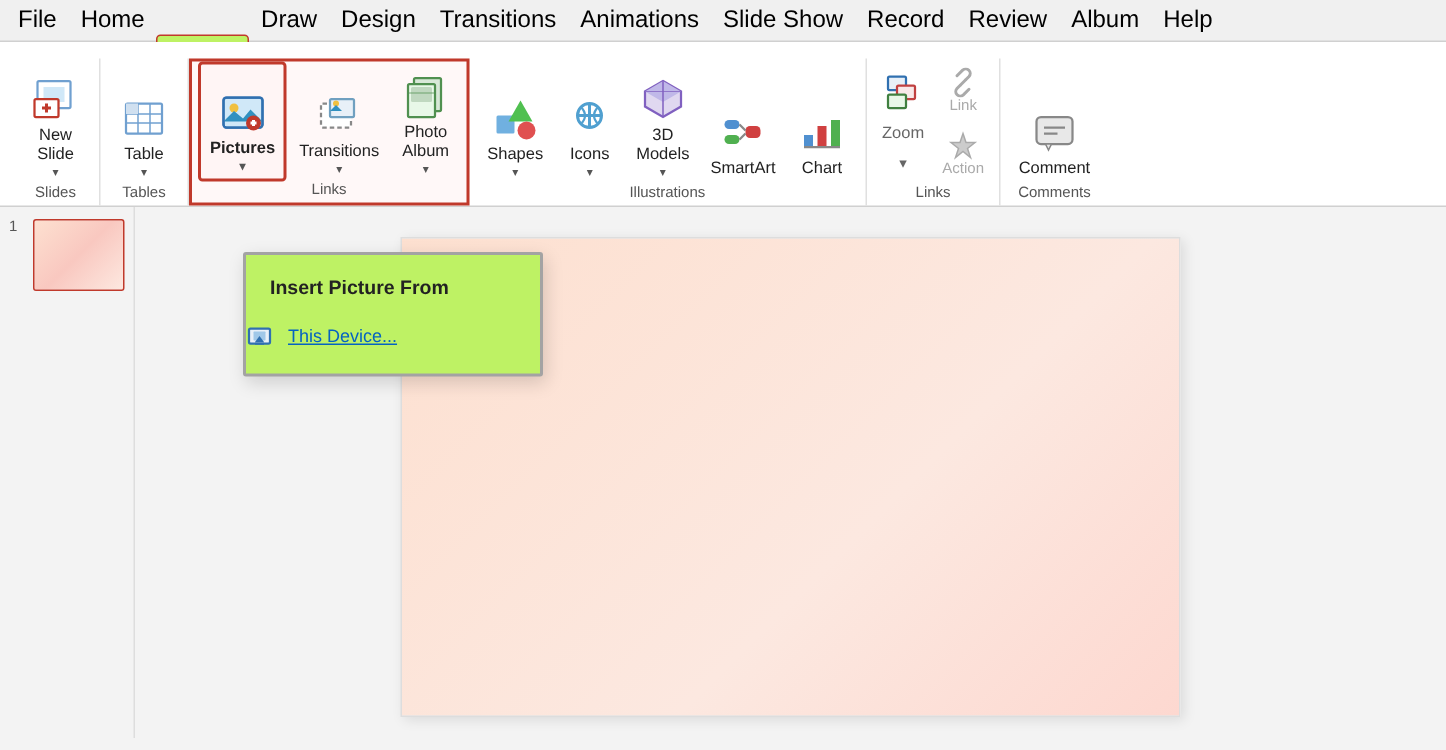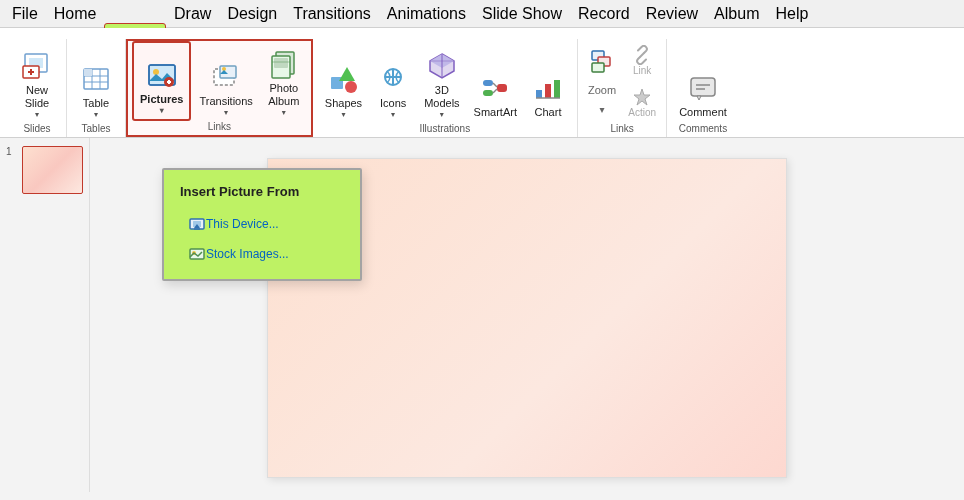--- a/index.html
+++ b/index.html
@@ -140,25 +140,26 @@
     }
     .dropdown-title {
       font-size: 13px;
       font-weight: bold;
       padding: 4px 16px 10px 16px;
       color: #222;
     }
     .dropdown-item {
       display: flex;
       align-items: center;
-      gap: 0;
-      padding: 6px 24px;
+      gap: 10px;
+      padding: 6px 0;
       cursor: pointer;
       color: #0563c1;
       font-size: 12px;
+      text-decoration: underline;
     }
     .dropdown-item-icon {
       width: 18px;
       height: 18px;
       flex-shrink: 0;
     }
 
     
     .main-area {
       display: flex;
@@ -440,30 +441,20 @@
       <div class="dropdown-item-icon">
         <svg width="18" height="18" viewBox="0 0 18 18">
           <rect x="2" y="4" width="14" height="10" rx="1" fill="#e8f0f8" stroke="#3070b0" stroke-width="1.5"></rect>
           <rect x="5" y="6" width="8" height="6" rx="0.5" fill="#a0c8e8"></rect>
           <line x1="6" y1="14" x2="12" y2="14" stroke="#3070b0" stroke-width="1.5"></line>
           <polygon points="9,9 12,13 6,13" fill="#3070b0"></polygon>
         </svg>
       </div>
       <span>This Device...</span>
     </div>
-    <div class="dropdown-item">
-      <div class="dropdown-item-icon">
-        <svg width="18" height="18" viewBox="0 0 18 18">
-          <rect x="2" y="4" width="14" height="10" rx="1" fill="#e8f8e8" stroke="#509050" stroke-width="1.5"></rect>
-          <circle cx="6" cy="8" r="2" fill="#f0c040"></circle>
-          <polyline points="2,12 6,8 10,11 14,7" fill="none" stroke="#509050" stroke-width="1.5"></polyline>
-        </svg>
-      </div>
-      <span>Stock Images...</span>
-    </div>
   </div>
 
 </div>
 
 <div class="main-area">
 
   <div class="slide-panel">
     <div class="slide-thumb-row">
       <div class="slide-number">1</div>
       <div class="slide-thumb"></div>

